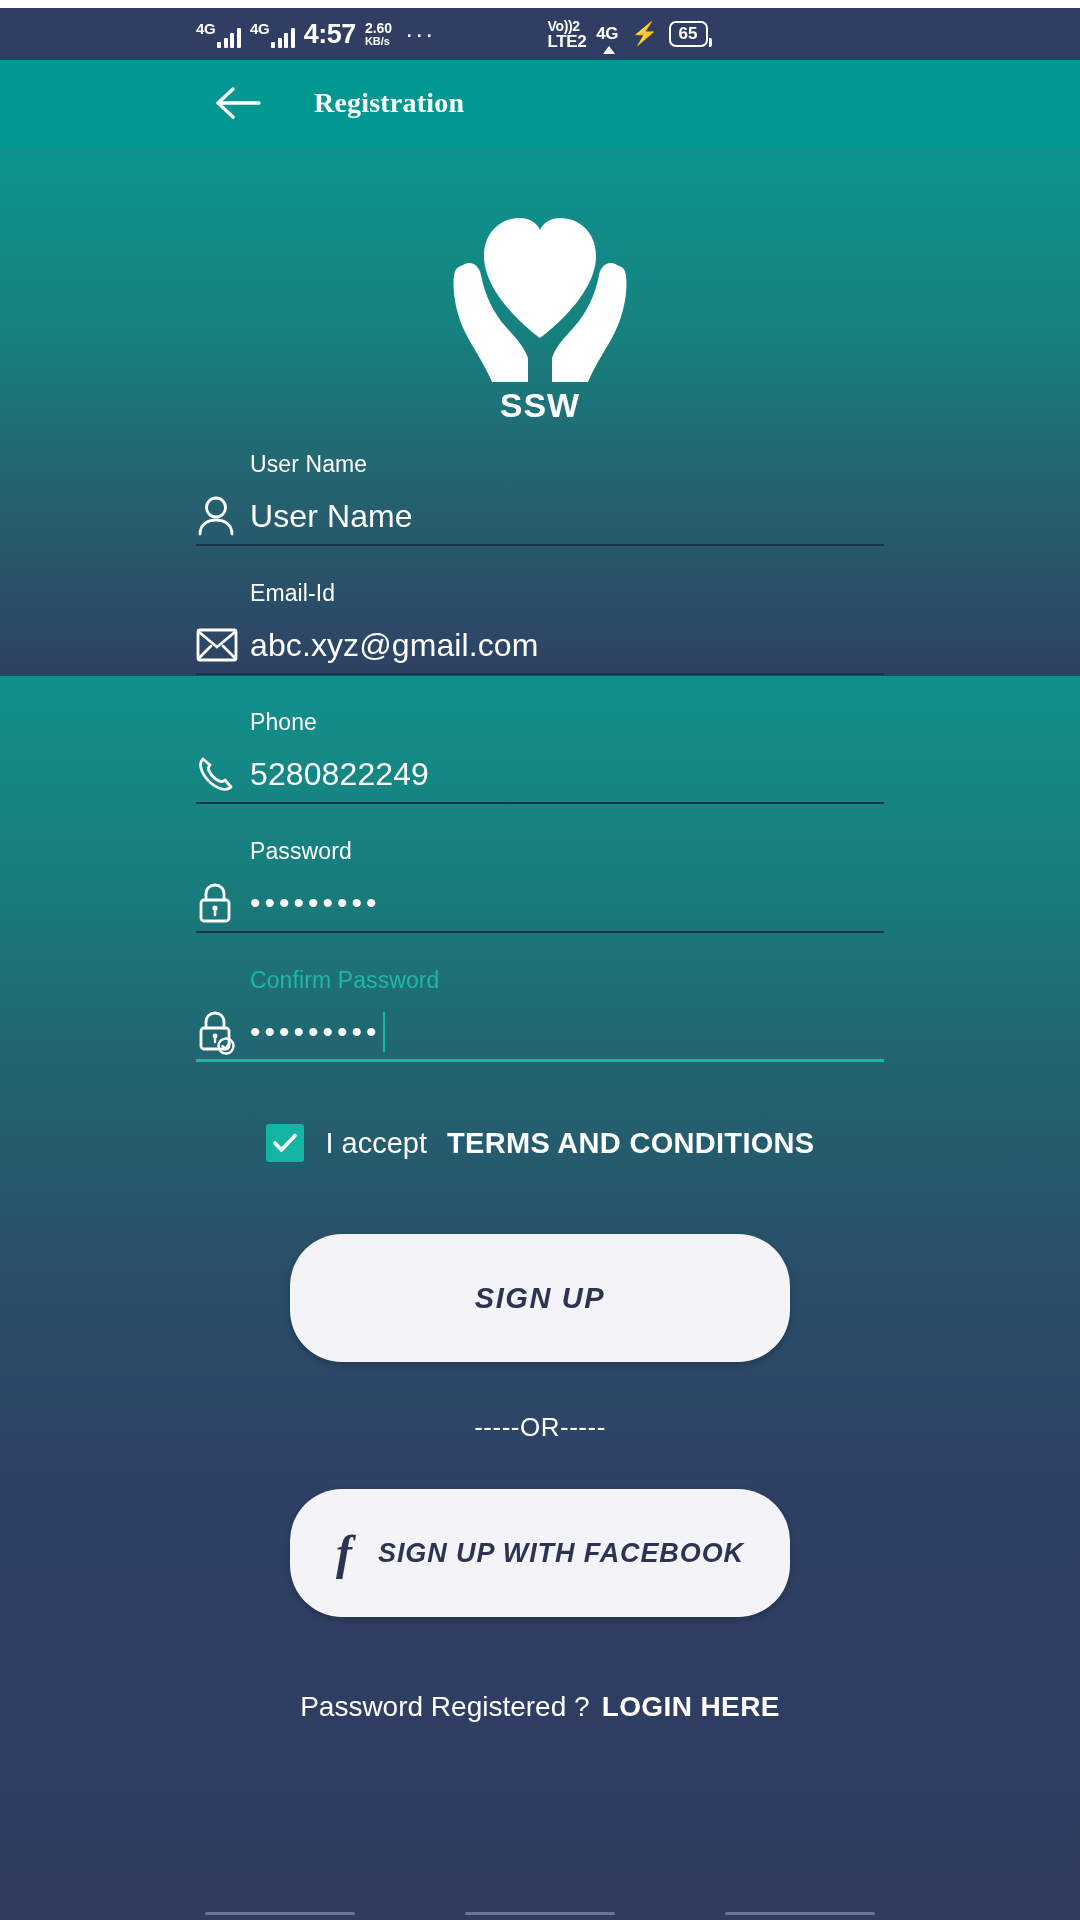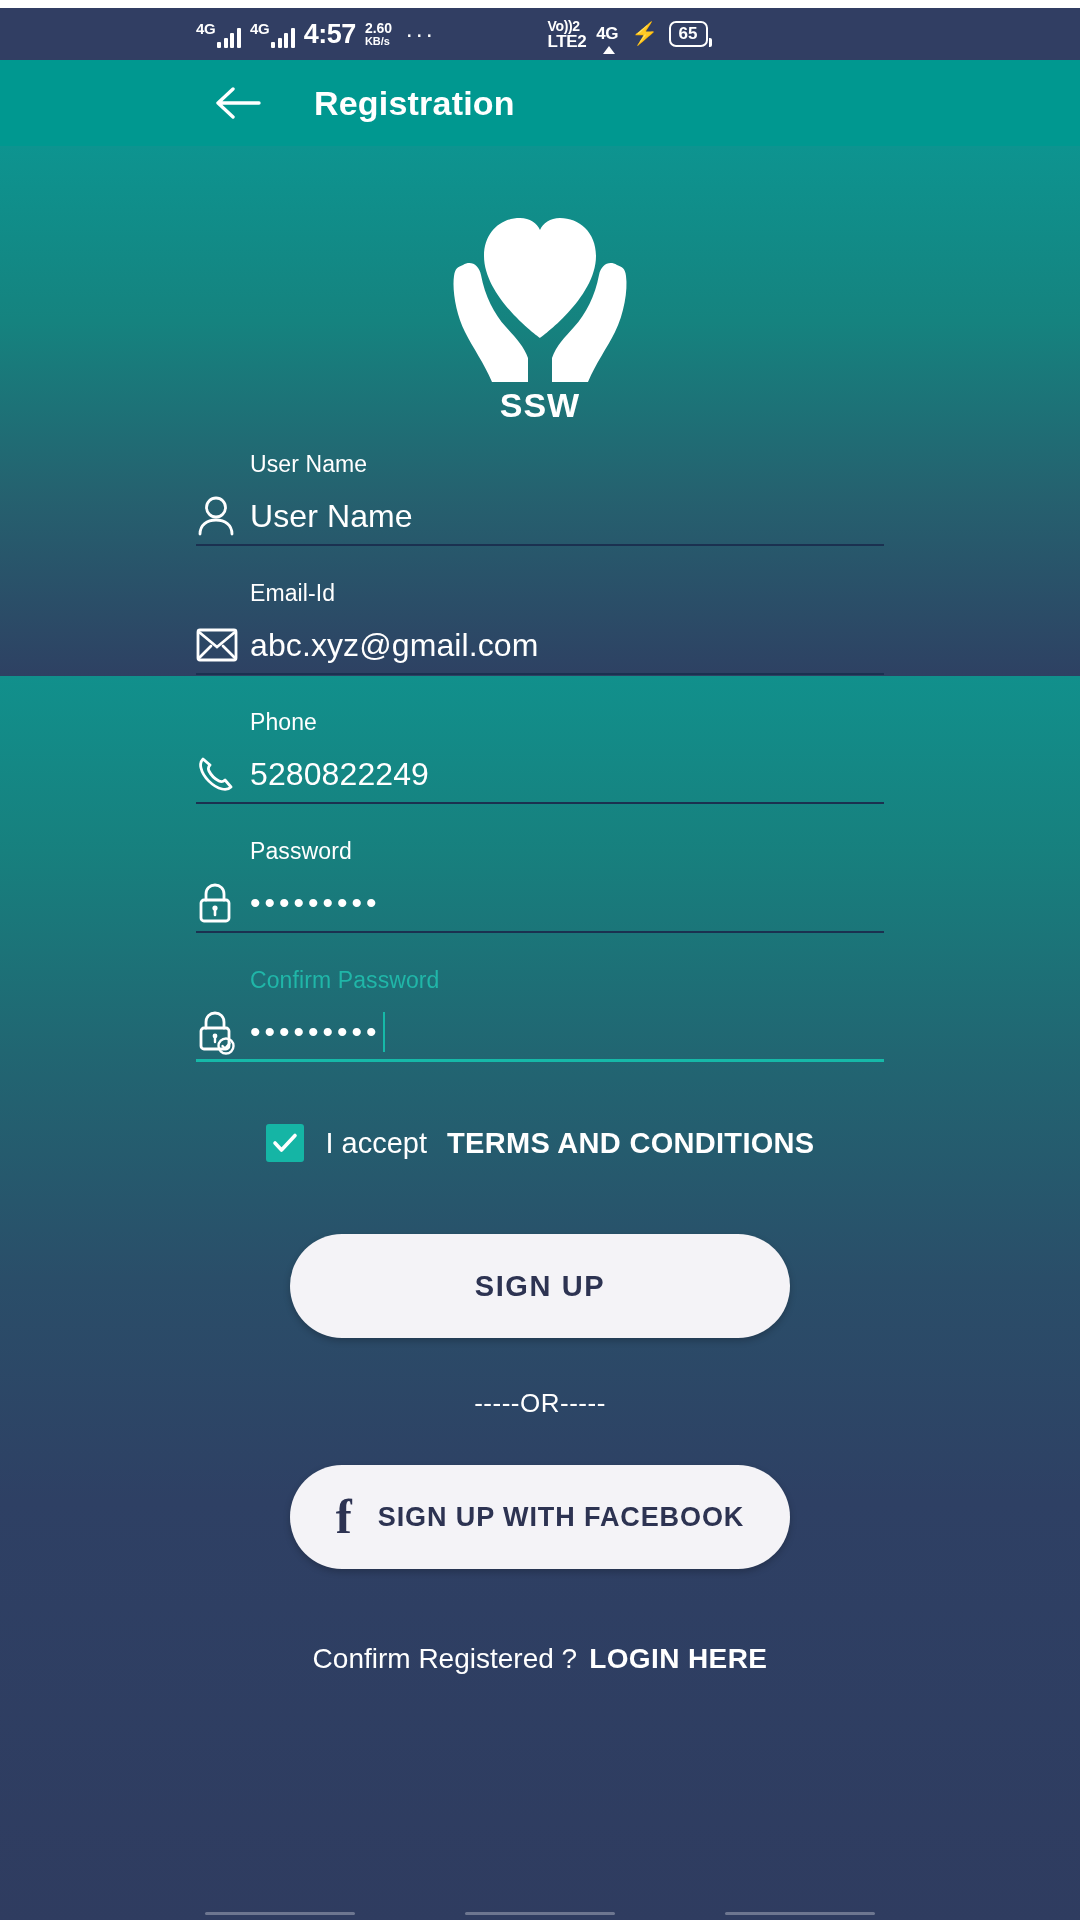--- a/index.html
+++ b/index.html
@@ -130,24 +130,25 @@
     align-items: center;
     z-index: 30;
   }
   #back-btn {
     width: 70px; height: 70px;
     margin-left: 204px;
     display: flex; align-items: center; justify-content: center;
   }
   #app-title {
     color: #ffffff;
-    font-size: 34px;
+    font-size: 28px;
     font-weight: bold;
     margin-left: 40px;
     letter-spacing: 0.2px;
+    font-family: Liberation Serif, serif;
   }
 
   
   #body-area {
     position: absolute;
     top: 138px; left: 0;
     width: 1080px;
     height: 1782px;
     overflow: hidden;
   }
@@ -255,27 +256,28 @@
     color: #ffffff;
     font-size: 29px;
     font-weight: bold;
     letter-spacing: 0.3px;
   }
 
   
   .pill-btn {
     margin: 0 auto;
     width: 500px;
-    height: 104px;
+    height: 128px;
     background: #f4f3f7;
     border-radius: 52px;
     display: flex;
     align-items: center;
     justify-content: center;
     box-shadow: 0 3px 7px rgba(0,0,0,0.22);
+    font-style: italic;
   }
   #signup-btn { margin-top: 72px; }
   #signup-label {
     color: #2d3352;
     font-size: 29px;
     font-weight: bold;
     letter-spacing: 1.6px;
   }
   #or-text {
     text-align: center;
@@ -500,21 +502,21 @@
       </div>
 
       <div id="or-text">-----OR-----</div>
 
       <div id="facebook-btn" class="pill-btn">
         <span id="fb-icon">f</span>
         <span id="fb-label">SIGN UP WITH FACEBOOK</span>
       </div>
 
       <div id="footer-row">
-        <span id="already-text">Confirm Registered ?</span>
+        <span id="already-text">Password Registered ?</span>
         <span id="login-link">LOGIN HERE</span>
       </div>
 
     </div>
   </div>
 
   <div id="nav-hint">
     <span></span>
     <span></span>
     <span></span>

